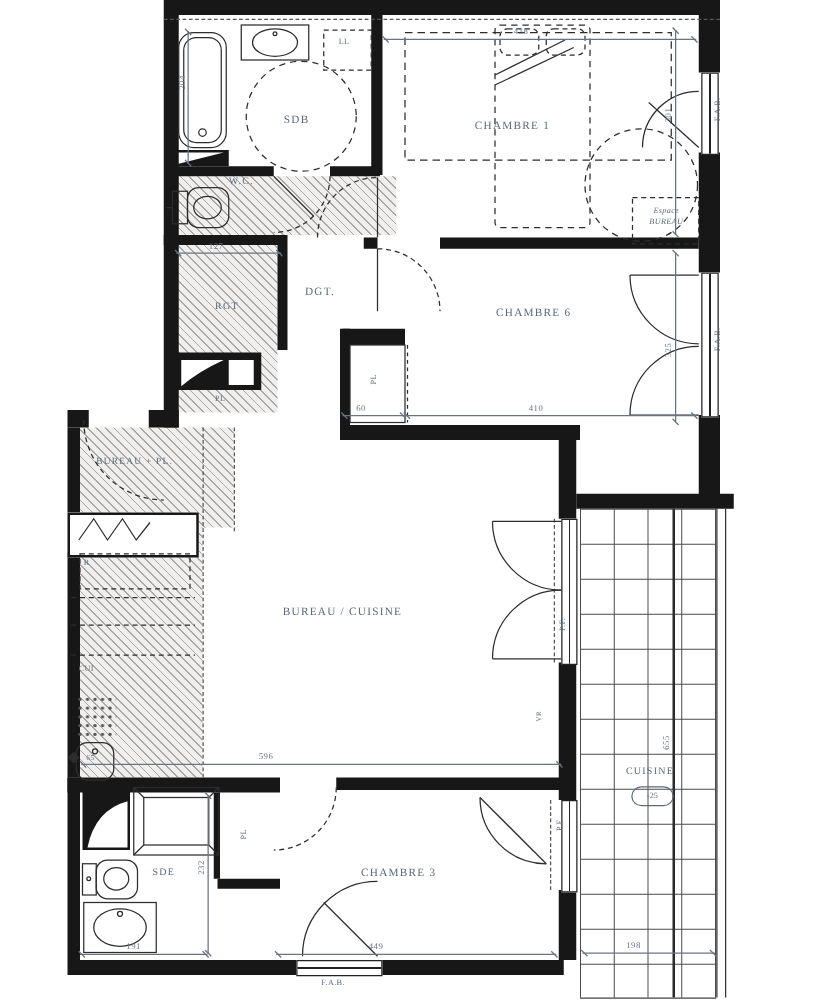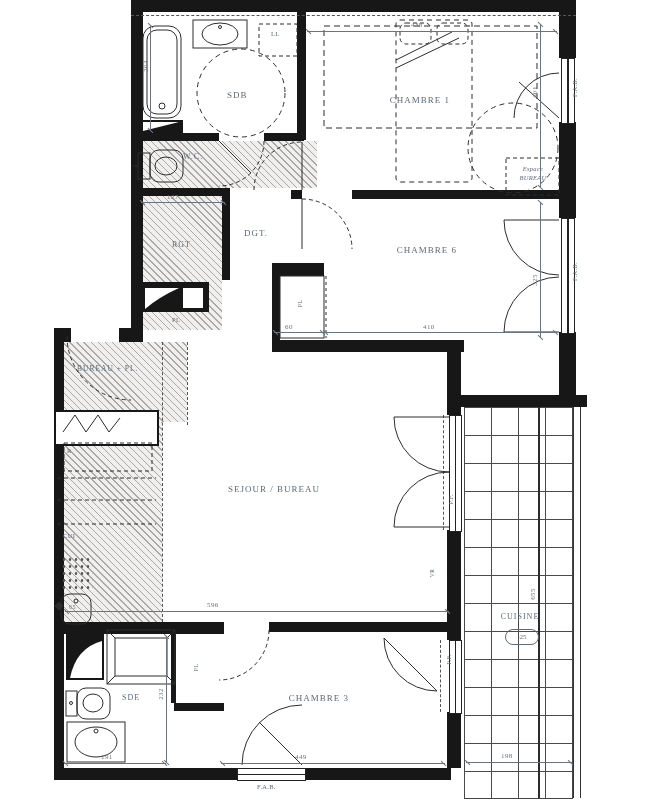--- a/index.html
+++ b/index.html
@@ -188,27 +188,27 @@
     <path d="M365,638 A53,53 0 0 0 418,691"></path>
     <line x1="365" y1="638" x2="418" y2="691"></line>
     <path d="M223,765 A60,60 0 0 1 283,705"></path>
     <line x1="283" y1="765" x2="240" y2="722"></line>
   </svg>
 
   <div style="position:absolute;left:42px;top:556px;width:32px;height:36px;
               background-image:radial-gradient(circle,#555 1px,transparent 1.6px);background-size:6px 7px;"></div>
 
   <div class="lab" style="left:208px;top:90px;">SDB</div>
-  <div class="lab ctr" style="left:346px;top:95px;width:110px;">CHAMBRE 1</div>
-  <div class="lab" style="left:164px;top:152px;font-size:8px;">W.C.</div>
+  <div class="lab ctr" style="left:336px;top:95px;width:110px;">CHAMBRE 1</div>
+  <div class="lab" style="left:164px;top:140px;font-size:8px;">W.C.</div>
   <div class="lab" style="left:225px;top:228px;">DGT.</div>
   <div class="lab ctr" style="left:353px;top:245px;width:110px;">CHAMBRE 6</div>
   <div class="lab" style="left:153px;top:240px;font-size:8px;text-align:right;">RGT</div>
   <div class="lab" style="left:58px;top:364px;font-size:7.5px;">BUREAU + PL.</div>
-  <div class="lab ctr" style="left:175px;top:484px;width:160px;">SEJOUR / BUREAU</div>
+  <div class="lab ctr" style="left:175px;top:484px;width:160px;">BUREAU / CUISINE</div>
   <div class="lab ctr" style="left:245px;top:693px;width:110px;">CHAMBRE 3</div>
   <div class="lab" style="left:103px;top:693px;font-size:8px;">SDE</div>
   <div class="lab ctr" style="left:465px;top:612px;width:72px;font-size:8px;">CUISINE</div>
   <div class="oval" style="left:486px;top:629px;width:32px;height:14px;">-25</div>
   <div class="lab-s ctr" style="left:490px;top:165px;width:48px;font-style:italic;">Espace</div>
   <div class="lab-s ctr" style="left:490px;top:174px;width:48px;font-style:italic;">BUREAU</div>
 
   <div class="lab-s" style="left:153px;top:316px;">PL</div>
   <div class="lab-s rot" style="left:276px;top:300px;">PL</div>
   <div class="lab-s rot" style="left:172px;top:664px;">PL</div>

